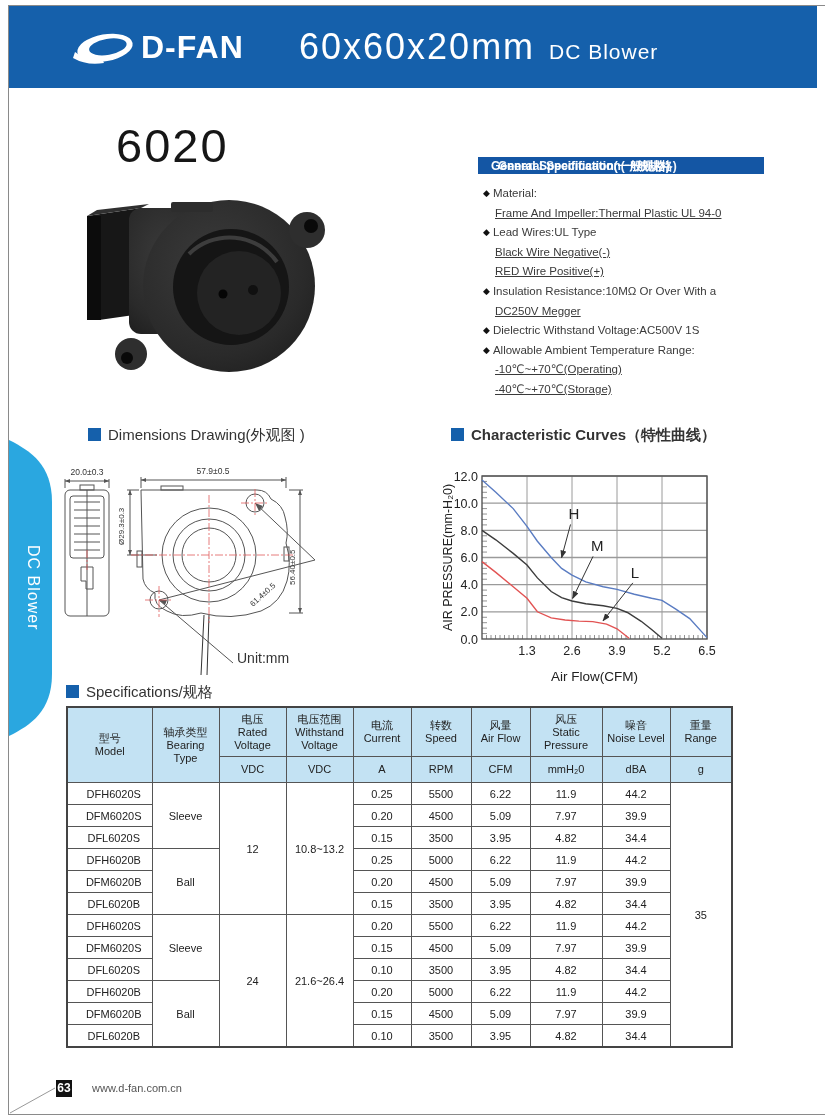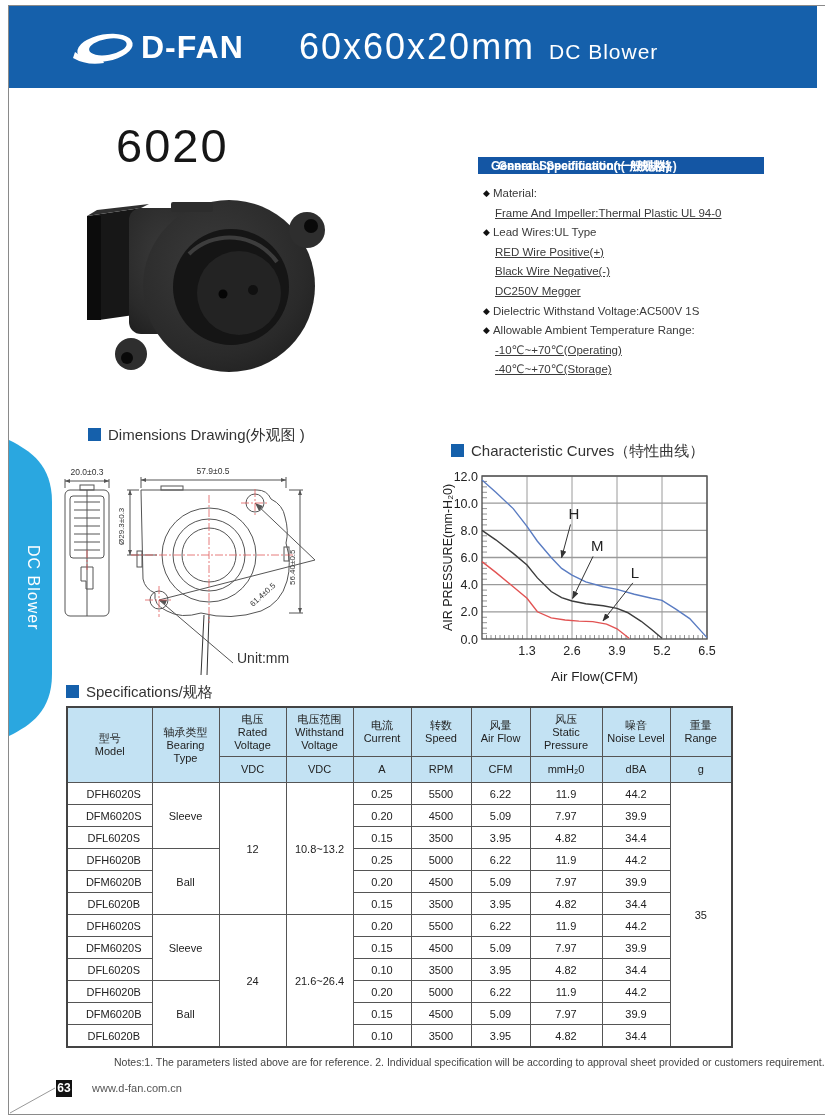--- a/index.html
+++ b/index.html
@@ -104,33 +104,34 @@
   </svg>
 
   <div class="gs-bar">
     <span>General Specification(一般规格)</span>
     <span class="dup">General Specification(一般规格)</span>
   </div>
   <div class="gs-list">
     <div class="row"><span class="dia">◆</span><span>Material:</span></div>
     <div class="row cont"><span>Frame And Impeller:Thermal Plastic UL 94-0</span></div>
     <div class="row"><span class="dia">◆</span><span>Lead Wires:UL Type</span></div>
+    <div class="row cont"><span>Black Wire Negative(-)</span></div>
     <div class="row cont"><span>RED Wire Positive(+)</span></div>
-    <div class="row cont"><span>Black Wire Negative(-)</span></div>
+    <div class="row"><span class="dia">◆</span><span>Insulation Resistance:10MΩ Or Over With a</span></div>
     <div class="row cont"><span>DC250V Megger</span></div>
     <div class="row"><span class="dia">◆</span><span>Dielectric Withstand Voltage:AC500V 1S</span></div>
     <div class="row"><span class="dia">◆</span><span>Allowable Ambient Temperature Range:</span></div>
     <div class="row cont"><span>-10℃~+70℃(Operating)</span></div>
     <div class="row cont"><span>-40℃~+70℃(Storage)</span></div>
   </div>
 
   <div class="sec-h" style="left:57px;top:420px;margin-left:22px;">
     <span class="sq"></span><span>Dimensions Drawing(外观图 )</span>
   </div>
-  <div class="sec-h" style="left:442px;top:436px;">
+  <div class="sec-h" style="left:442px;top:420px;font-weight:bold;">
     <span class="sq"></span><span>Characteristic Curves（特性曲线）</span>
   </div>
   <div class="sec-h" style="left:57px;top:677px;">
     <span class="sq"></span><span>Specifications/规格</span>
   </div>
 
   <svg class="drawing" width="340" height="240" viewBox="0 0 340 240">
     <g stroke="#555" fill="none" stroke-width="1">
 
       <rect x="4" y="35" width="44" height="126" rx="5"></rect>
@@ -463,20 +464,19 @@
         <td class="model">DFL6020B</td>
         <td>0.10</td>
           <td>3500</td>
           <td>3.95</td>
           <td>4.82</td>
           <td>34.4</td>
       </tr>
     </tbody>
   </table>
 
-  <div class="notes">Notes:1. The parameters listed above are for reference.   2. Individual specification will be according to approval sheet provided or customers requirement.</div>
   <svg class="corner" width="120" height="42" viewBox="0 0 120 42">
     <line x1="1" y1="41" x2="46" y2="16" stroke="#999" stroke-width="1"></line>
   </svg>
   <div class="pageno">63</div>
   <div class="site">www.d-fan.com.cn</div>
 
 </div>
 
 </body></html>

